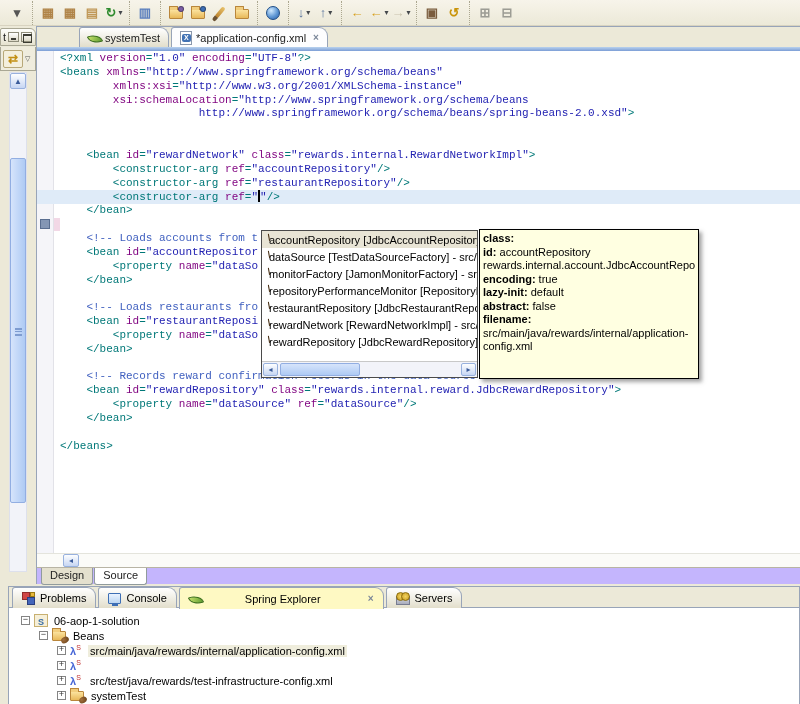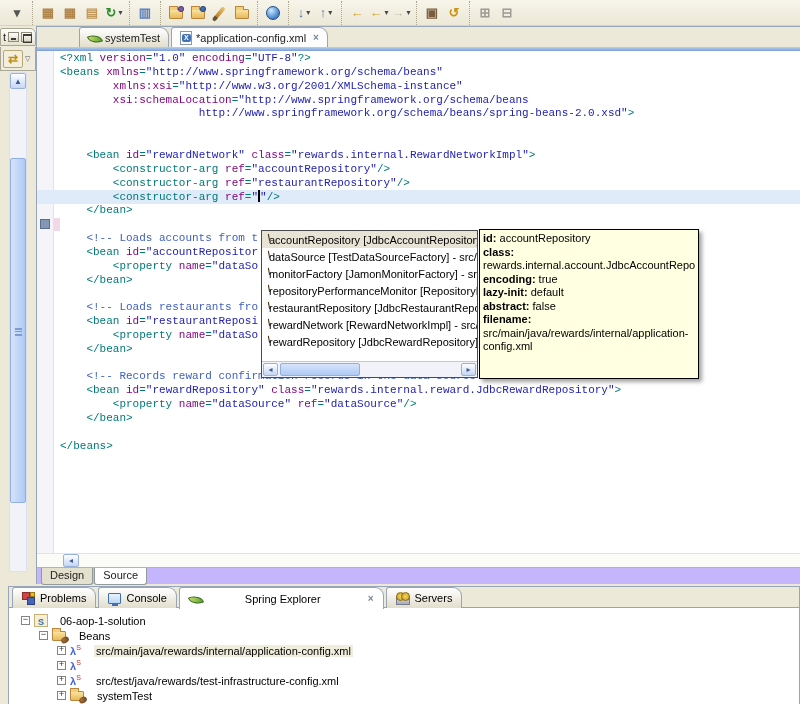--- a/index.html
+++ b/index.html
@@ -130,27 +130,27 @@
   #beantip .nowrap { white-space:nowrap; overflow:hidden; }
 
   
   #bottom-panel { position:absolute; left:8px; top:586px; width:792px; height:118px;
     border:1px solid #98A4B8; background:#FFFFFF; }
   #btabs { position:absolute; left:0; top:0; width:100%; height:21px; background:#ECE9D8;
     border-bottom:1px solid #98A4B8; display:flex; padding-left:3px; }
   .btab { display:flex; align-items:center; gap:5px; padding:0 9px; height:21px;
     border:1px solid #98A4B8; border-bottom:none; border-radius:3px 9px 0 0; margin-right:2px;
     background:linear-gradient(#FFFFFF,#E2DECB); }
-  .btab.active { background:#ffffff; height:22px;gap:43px; }
+  .btab.active { background:#fef9c3; height:22px;gap:43px; }
   .btab .close { color:#7A8698; font-weight:bold; font-size:10px; margin-left:4px; }
   #tree { position:absolute; left:0; top:22px; width:100%; height:96px; background:#fff; overflow:hidden; padding-top:4px; }
   .trow { display:flex; align-items:center; height:15px; gap:4px; }
   .expander { width:9px; height:9px; border:1px solid #848484; background:#fff; font-size:9px;
     line-height:7px; text-align:center; color:#333; flex:none; font-family:"Liberation Mono",monospace; }
-  .tlabel { padding:0 2px;margin-left:6px; }
+  .tlabel { padding:0 2px; }
   .trow.selected .tlabel { background:#EFEDDC; }
 </style>
 </head>
 <body>
 
 <div id="app">
 
   <div id="toolbar">
       <div class="tb-group">
         <div class="tb-btn">
@@ -350,22 +350,22 @@
         </div>
       </div>
     <div class="hscroll">
       <div class="sb-btn lft">◂</div>
       <div class="thumb"></div>
       <div class="sb-btn rgt">▸</div>
     </div>
   </div>
 
   <div id="beantip">
+      <div class="nowrap"><b>class:</b></div>
       <div class="nowrap"><b>id:</b> accountRepository</div>
-      <div class="nowrap"><b>class:</b></div>
       <div class="nowrap"> rewards.internal.account.JdbcAccountRepository</div>
       <div class="nowrap"><b>encoding:</b> true</div>
       <div class="nowrap"><b>lazy-init:</b> default</div>
       <div class="nowrap"><b>abstract:</b> false</div>
       <div><b>filename:</b> src/main/java/rewards/internal/application-config.xml</div>
     </div>
 
   <div id="bottom-panel">
     <div id="btabs">
         <div class="btab">

